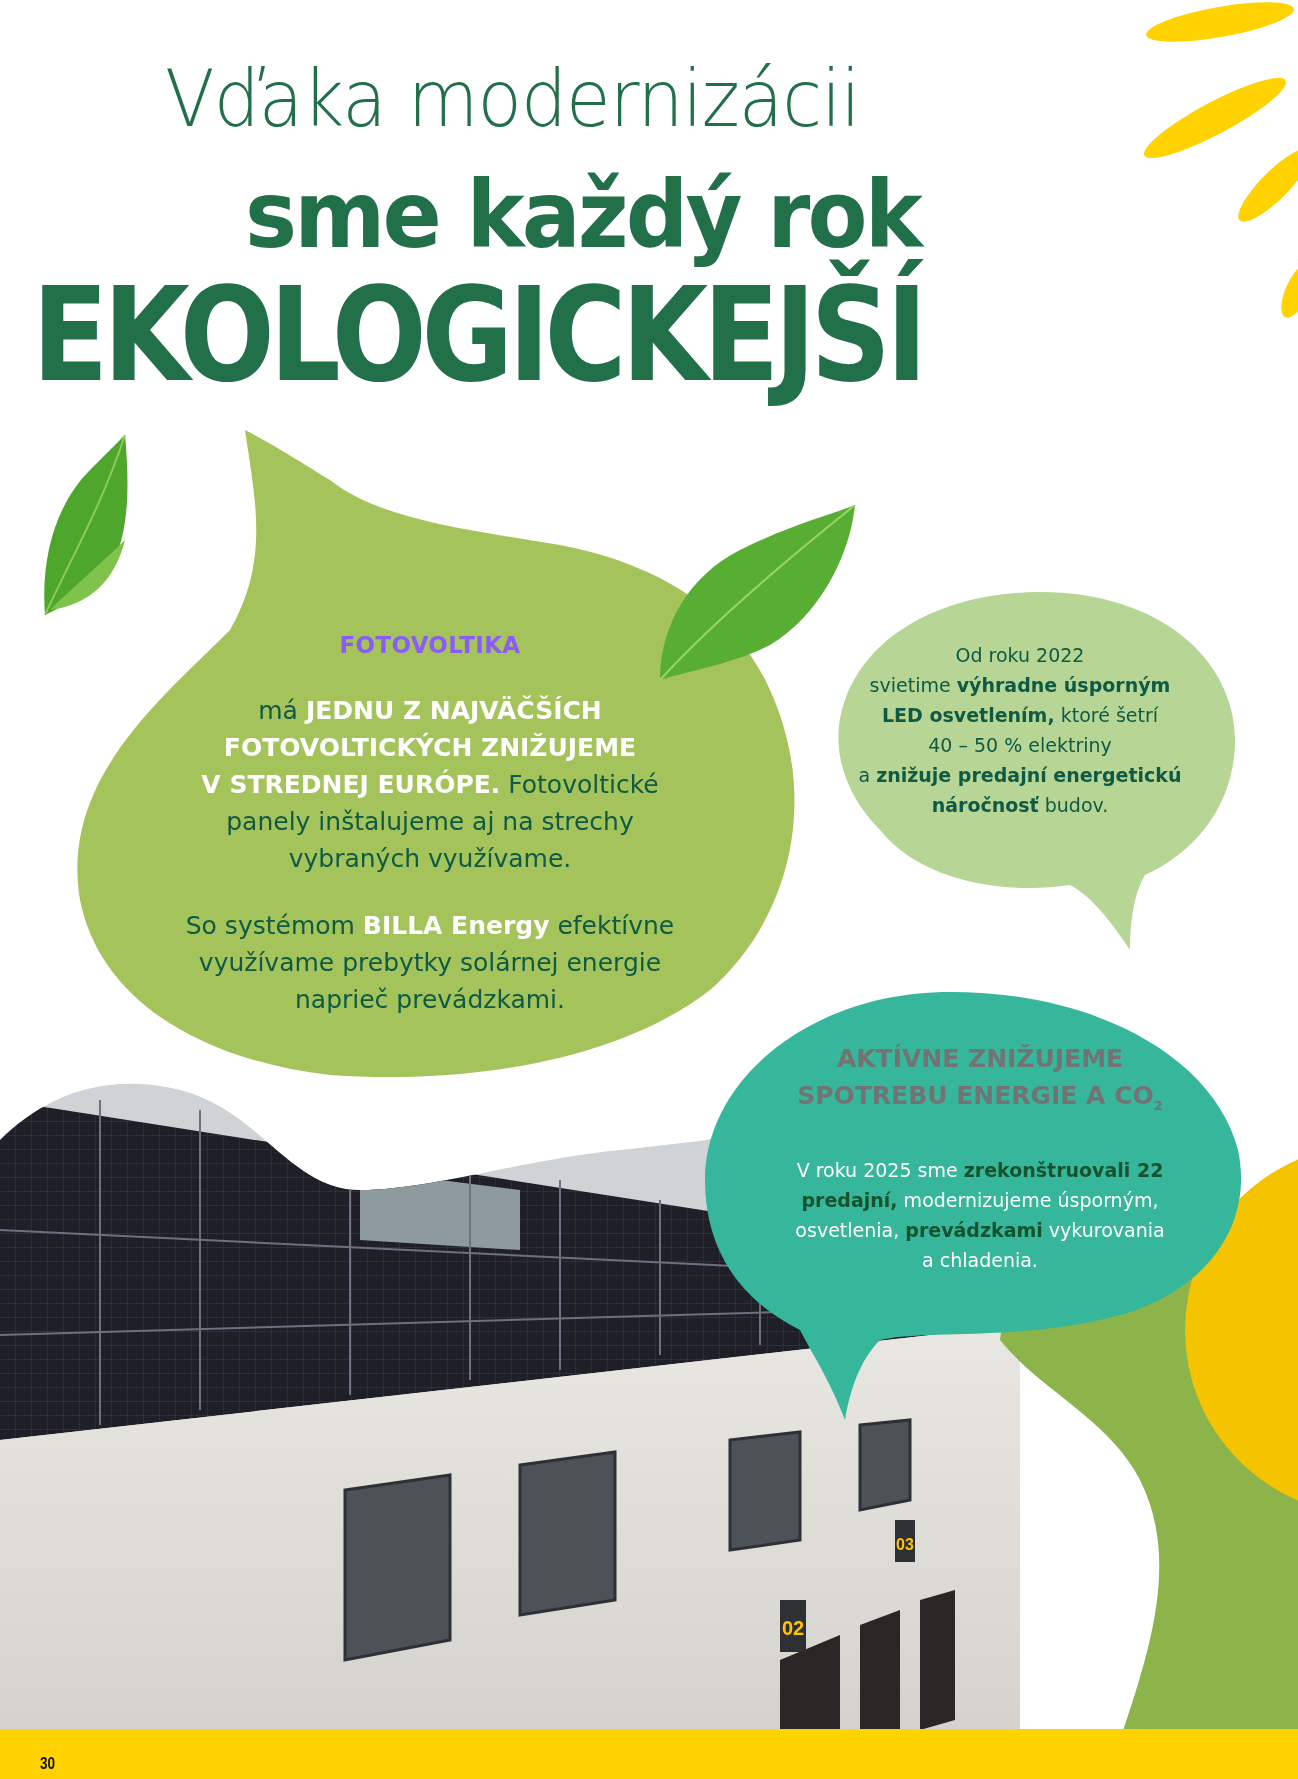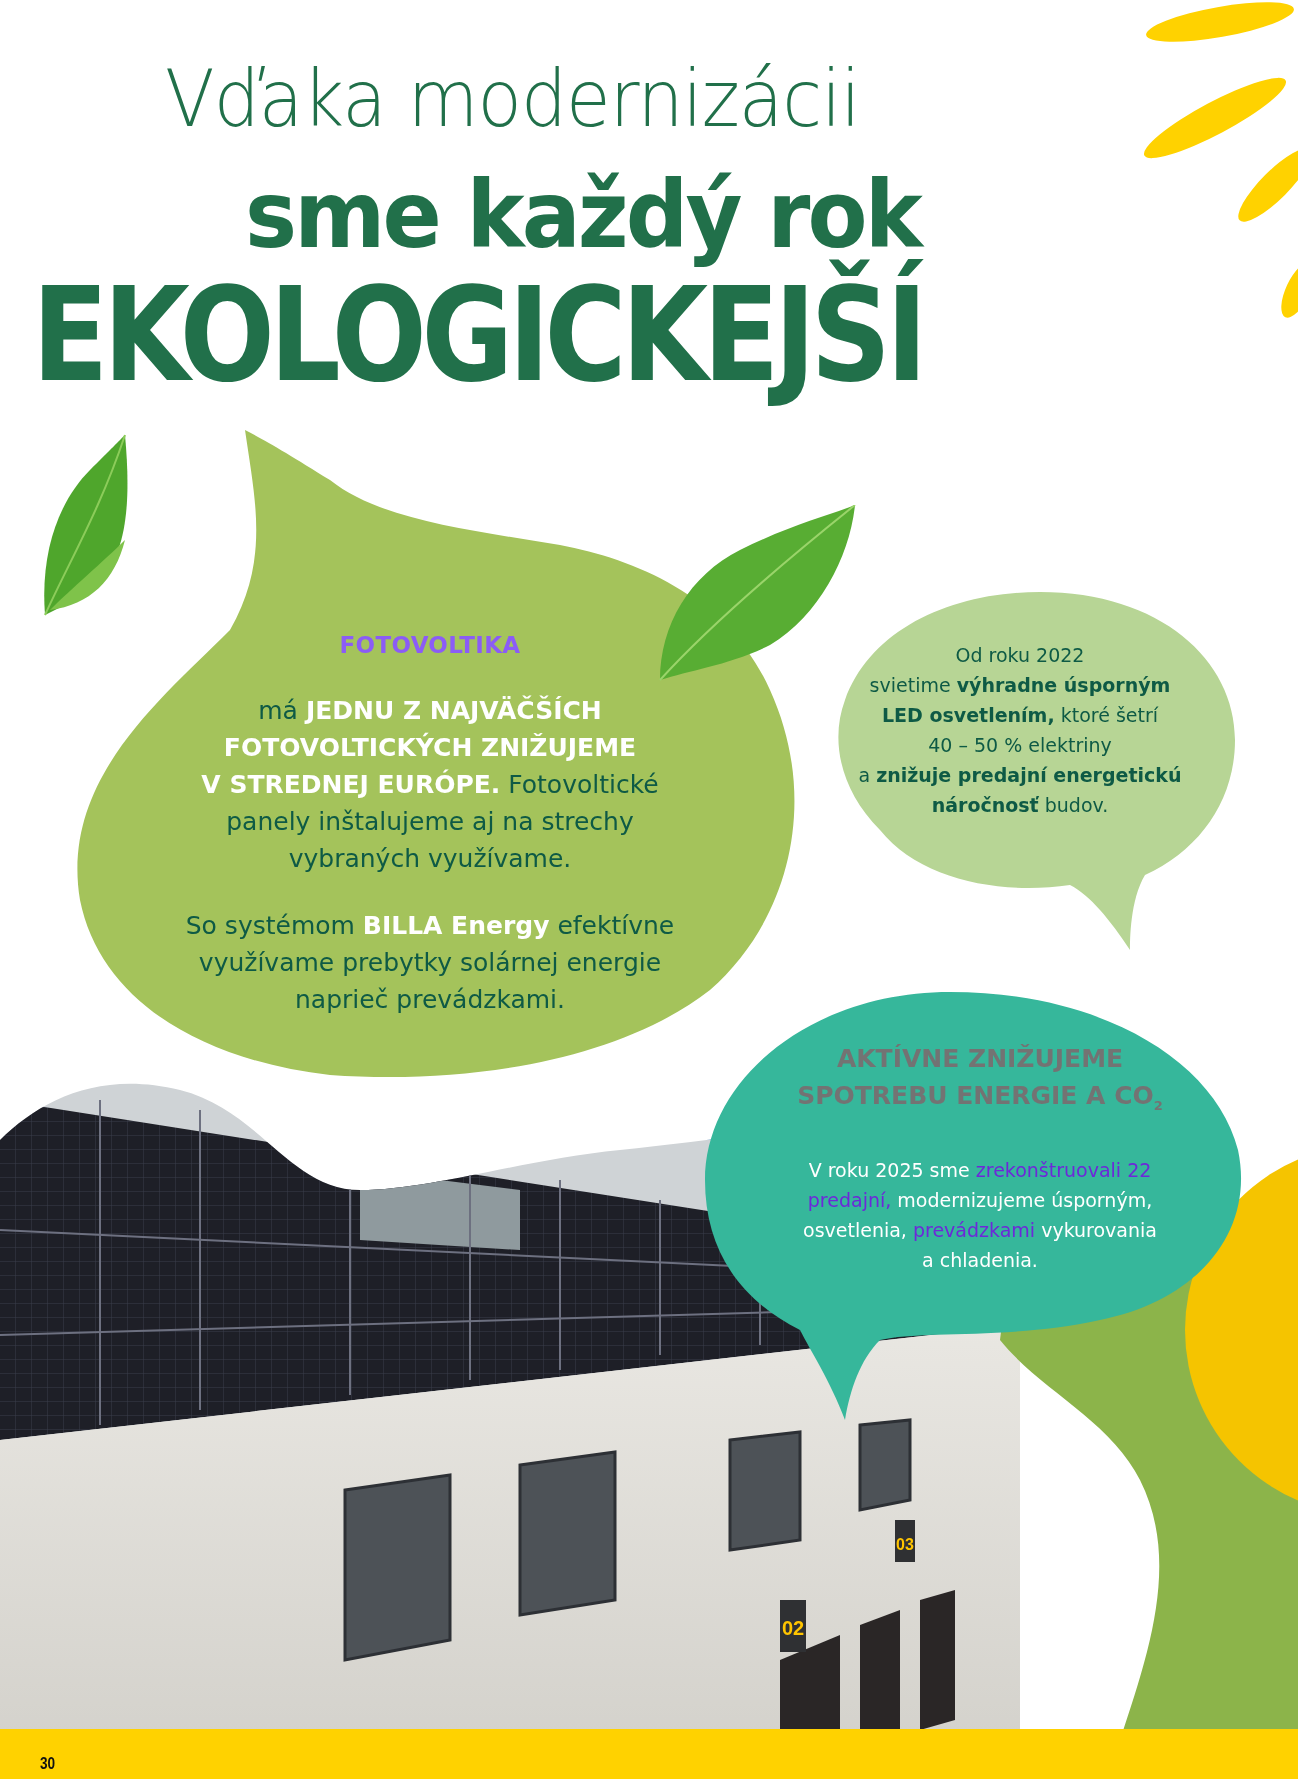--- a/index.html
+++ b/index.html
@@ -20,21 +20,21 @@
   .txt { position: absolute; text-align: center; color: #0e5a45; }
   .b1-title { left: 255px; top: 632px; width: 350px; font-size: 23px; font-weight: 700; color: #8b5cf6; letter-spacing: 0.3px; }
   .b1-p1 { left: 140px; top: 655px; width: 580px; font-size: 25px; line-height: 37px; color: #0e5a45; }
   .b1-p2 { left: 130px; top: 907px; width: 600px; font-size: 25px; line-height: 37px; color: #0e5a45; }
   .w { color: #ffffff; font-weight: 700; }
   .b { font-weight: 700; }
 
   .b2 { left: 835px; top: 640px; width: 370px; font-size: 19px; line-height: 30px; color: #0e5a45; }
   .b3-title { left: 770px; top: 1025px; width: 420px; font-size: 25px; line-height: 37px; font-weight: 700; color: #737373; margin-top: 15px; }
   .b3-body { left: 765px; top: 1155px; width: 430px; font-size: 19px; line-height: 30px; color: #ffffff; }
-  .b3-body .d { color: #6d28d9; font-weight: 400; }
+  .b3-body .d { color: #14532d; font-weight: 700; }
 
   .footer { left: 0; top: 1729px; width: 1298px; height: 50px; background: #ffd200; }
   .pagenum { left: 40px; top: 1754px; font-size: 17px; font-weight: 700; color: #111; font-family: "Liberation Sans", sans-serif; transform: scaleX(0.8); transform-origin: left; }
 </style>
 </head>
 <body>
 
 <svg class="layer" style="left:0;top:0" width="1298" height="420" viewBox="0 0 1298 420">
   <ellipse cx="1220" cy="22" rx="75" ry="15" transform="rotate(-10 1220 22)" fill="#ffd200"></ellipse>
   <ellipse cx="1215" cy="118" rx="80" ry="16" transform="rotate(-28 1215 118)" fill="#ffd200"></ellipse>

